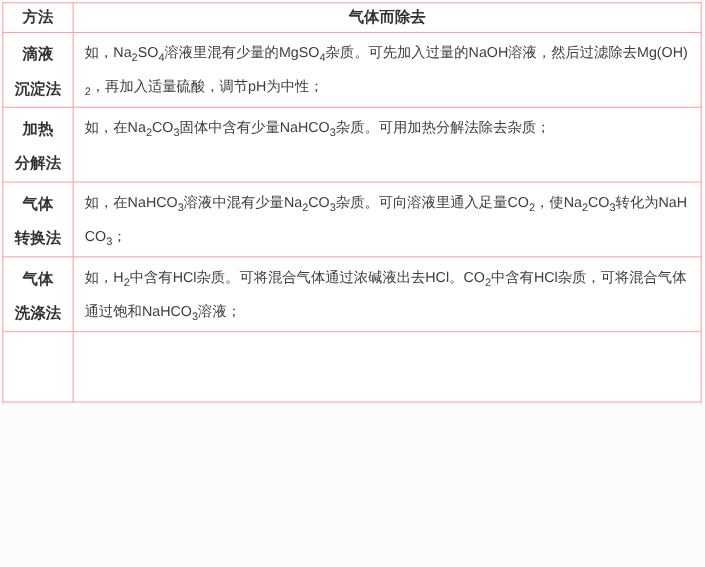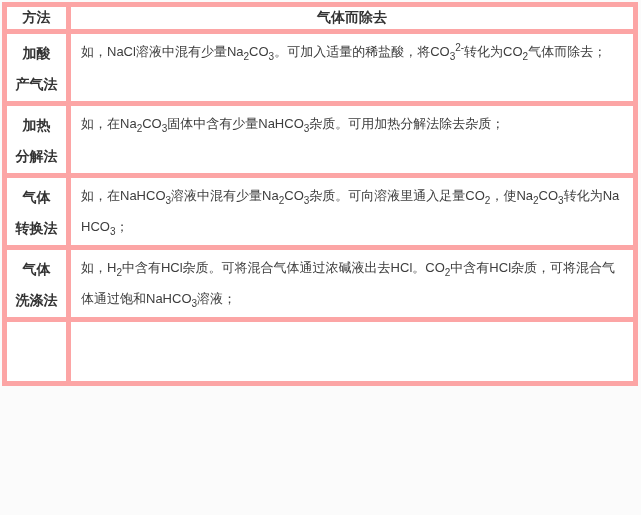--- a/index.html
+++ b/index.html
@@ -15,21 +15,21 @@
     padding: 2px 2px 0 2px;
     box-sizing: border-box;
   }
   table.methods-table {
     border-collapse: collapse;
     width: 636px;
     table-layout: fixed;
     background: #ffffff;
   }
   th, td {
-    border: 5px solid #fca5a5;
+    border: 1px solid #fca5a5;
     vertical-align: top;
     box-sizing: border-box;
   }
   thead th {
     height: 27px;
     font-size: 14px;
     font-weight: bold;
     text-align: center;
     vertical-align: middle;
     color: #333333;
@@ -72,23 +72,23 @@
 <div class="page">
   <table class="methods-table">
     <thead>
       <tr>
         <th class="col-method">方法</th>
         <th>气体而除去</th>
       </tr>
     </thead>
     <tbody>
       <tr>
-        <td class="method-cell"><span>加酸
-产气法</span></td>
-        <td class="example-cell"><span>如，NaCl溶液中混有少量Na<sub>2</sub>CO<sub>3</sub>。可加入适量的稀盐酸，将CO<sub>3</sub><sup>2-</sup>转化为CO<sub>2</sub>气体而除去；</span></td>
+        <td class="method-cell"><span>滴液
+沉淀法</span></td>
+        <td class="example-cell"><span>如，Na<sub>2</sub>SO<sub>4</sub>溶液里混有少量的MgSO<sub>4</sub>杂质。可先加入过量的NaOH溶液，然后过滤除去Mg(OH)<sub>2</sub>，再加入适量硫酸，调节pH为中性；</span></td>
       </tr>
       <tr>
         <td class="method-cell"><span>加热
 分解法</span></td>
         <td class="example-cell"><span>如，在Na<sub>2</sub>CO<sub>3</sub>固体中含有少量NaHCO<sub>3</sub>杂质。可用加热分解法除去杂质；</span></td>
       </tr>
       <tr>
         <td class="method-cell"><span>气体
 转换法</span></td>
         <td class="example-cell"><span>如，在NaHCO<sub>3</sub>溶液中混有少量Na<sub>2</sub>CO<sub>3</sub>杂质。可向溶液里通入足量CO<sub>2</sub>，使Na<sub>2</sub>CO<sub>3</sub>转化为NaHCO<sub>3</sub>；</span></td>

